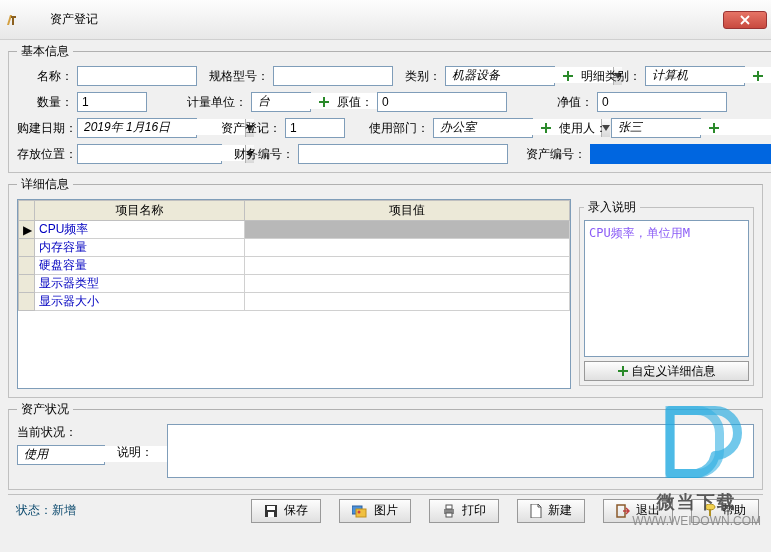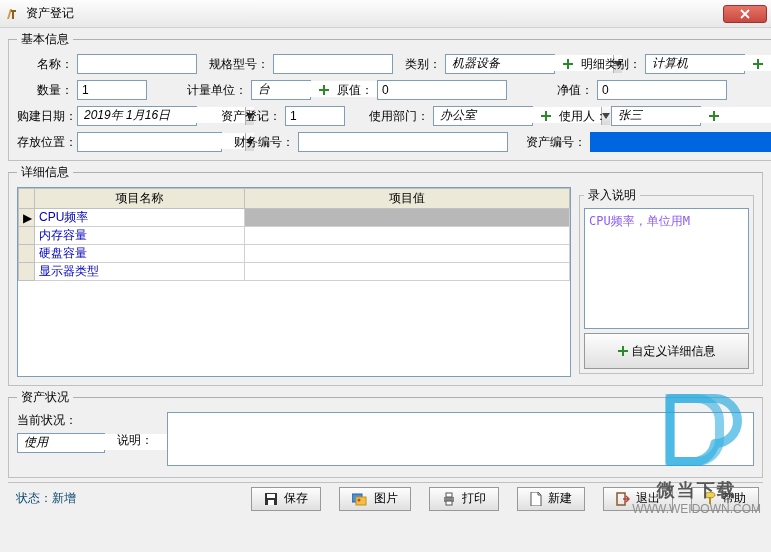--- a/index.html
+++ b/index.html
@@ -1,18 +1,18 @@
 <!DOCTYPE html>
 <html><head>
 <meta charset="utf-8">
 <style>
 * { margin: 0; padding: 0; box-sizing: border-box; font-family: "Microsoft YaHei", SimSun, sans-serif; font-size: 12px; }
 body { background: #f0f0f0; width: 771px; height: 552px; overflow: hidden; position: relative; }
 
-.titlebar { height: 28px; background: linear-gradient(to bottom, #fdfdfd, #e8e8e8); border-bottom: 1px solid #d0d0d0; display: flex; align-items: center; padding: 0 4px; }
+.titlebar { height: 40px; background: linear-gradient(to bottom, #fdfdfd, #e8e8e8); border-bottom: 1px solid #d0d0d0; display: flex; align-items: center; padding: 0 4px; gap: 24px; }
 .titlebar .icon { width: 16px; height: 16px; margin-right: 6px; }
 .titlebar .title { flex: 1; }
 .titlebar .close { width: 44px; height: 18px; background: linear-gradient(to bottom, #e67466, #c8493f); border: 1px solid #933; border-radius: 3px; display: flex; align-items: center; justify-content: center; color: #fff; font-weight: bold; cursor: pointer; }
 .titlebar .close svg { width: 10px; height: 10px; }
 
 .window-body { padding: 3px 8px 4px 8px; background: #f0f0f0; height: calc(100% - 28px); position: relative; }
 
 fieldset { border: 1px solid #c0c0c0; border-top: 1px solid #b0b0b0; margin-bottom: 3px; padding: 6px 8px 8px 8px; position: relative; }
 fieldset > legend { padding: 0 4px; color: #000; background: #f0f0f0; }
 
@@ -40,21 +40,21 @@
 .grid table { width: 100%; border-collapse: collapse; table-layout: fixed; }
 .grid th { background: #ece9d8; border: 1px solid #c0c0c0; height: 20px; font-weight: normal; }
 .grid td { border: 1px solid #d0d0d0; height: 18px; padding: 0 4px; color: #0000c0; }
 .grid td.rowhead { width: 16px; background: #ece9d8; border: 1px solid #c0c0c0; text-align: center; color: #000; }
 .grid td.valcell { color: #000; }
 .grid tr.sel td.valcell { background: #b8b8b8; }
 
 .instr-box { width: 175px; border: 1px solid #c0c0c0; padding: 4px; position: relative; display: flex; flex-direction: column; }
 .instr-box legend { padding: 0 4px; }
 .instr-text { flex: 1; border: 1px solid #7f9db9; background: #fff; padding: 4px; color: #8b5cf6; font-family: monospace, SimSun; }
-.custom-btn { margin-top: 4px; height: 36px; border: 1px solid #999; background: linear-gradient(to bottom,#fdfdfd,#e0e0e0); display: flex; align-items: center; justify-content: center; cursor: pointer; gap: 4px; }
+.custom-btn { margin-top: 4px; height: 20px; border: 1px solid #999; background: linear-gradient(to bottom,#fdfdfd,#e0e0e0); display: flex; align-items: center; justify-content: center; cursor: pointer; gap: 4px; }
 
 .status-box { display: flex; gap: 10px; align-items: flex-start; }
 .status-left { width: 90px; }
 .desc-area { flex: 1; }
 .desc-area textarea { width: 100%; height: 54px; border: 1px solid #7f9db9; resize: none; }
 
 .footer { display: flex; align-items: center; height: 32px; border-top: 1px solid #c0c0c0; padding: 0 4px; margin-top: 4px; gap: 4px; }
 .footer .status { color: #0c4a6e; margin-right: 20px; padding-left: 4px; }
 .footer .btn { height: 24px; padding: 0 12px; border: 1px solid #999; background: linear-gradient(to bottom,#fdfdfd,#e0e0e0); display: flex; align-items: center; gap: 6px; cursor: pointer; }
 .footer .spacer { flex: 0 0 10px; }
@@ -228,20 +228,25 @@
               <tr>
                 <td class="rowhead"></td>
                 <td>硬盘容量</td>
                 <td class="valcell"></td>
               </tr>
               <tr>
                 <td class="rowhead"></td>
                 <td>显示器类型</td>
                 <td class="valcell"></td>
               </tr>
+              <tr>
+                <td class="rowhead"></td>
+                <td>显示器大小</td>
+                <td class="valcell"></td>
+              </tr>
             </tbody>
       </table>
     </div>
     <fieldset class="instr-box">
       <legend>录入说明</legend>
       <div class="instr-text">CPU频率，单位用M</div>
       <div class="custom-btn">
         <svg width="10" height="10" viewBox="0 0 10 10">
               <path d="M4 0h2v4h4v2H6v4H4V6H0V4h4Z" fill="#2a8a2a"></path>
             </svg>

